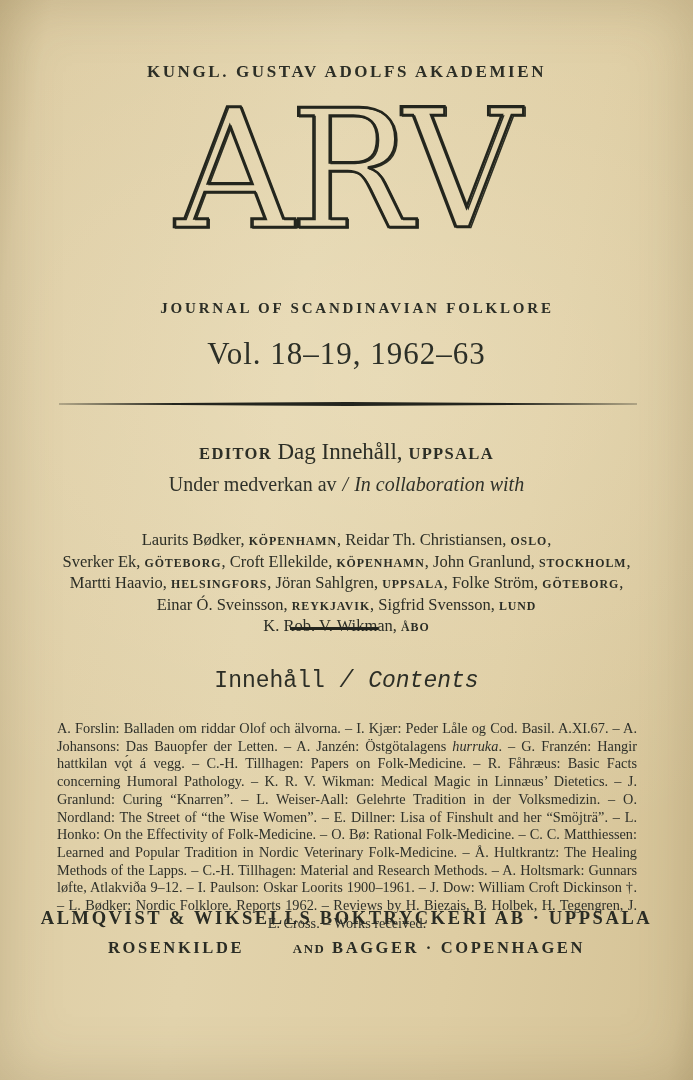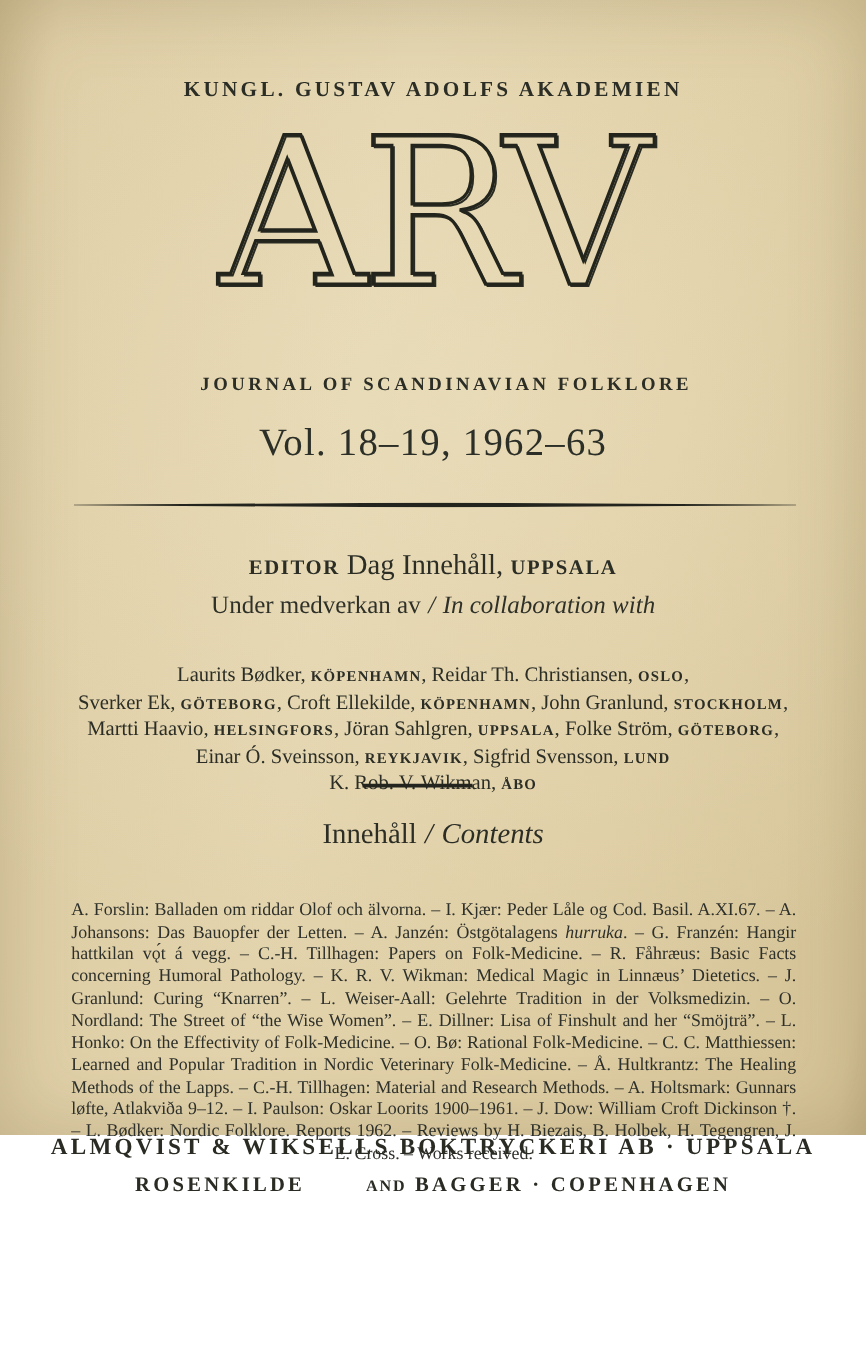--- a/index.html
+++ b/index.html
@@ -1,21 +1,21 @@
 <!DOCTYPE html>
 <html><head>
 <meta charset="utf-8">
 <style>
   html, body { margin: 0; padding: 0; }
   body {
     width: 693px; height: 1080px; overflow: hidden;
     font-family: "Liberation Serif", "DejaVu Serif", serif;
   }
   .page {
-    position: relative; width: 693px; height: 908px;
+    position: relative; width: 693px; height: 1080px;
     color: #2f3129;
     background:
       radial-gradient(ellipse 900px 700px at 55% 35%, rgba(255,248,225,0.25), rgba(0,0,0,0) 70%),
       linear-gradient(100deg, #cfbd92 0%, #ddcca3 6%, #e2d3ac 40%, #decda3 70%, #d5c397 97%, #cbb98d 100%);
     box-shadow: inset 0 0 60px rgba(110, 90, 50, 0.25);
   }
   .abs { position: absolute; left: 0; right: 0; text-align: center; }
 
   .academy {
     top: 62px; font-size: 17px; font-weight: bold; letter-spacing: 2.6px;
@@ -45,21 +45,21 @@
 
   .editor-line { top: 439px; font-size: 23px; color: #2c2e26; }
   .collab-line { top: 473px; font-size: 20px; color: #2f3129; }
   .collaborators { top: 506px; font-size: 16.5px; line-height: 20.6px; color: #2c2e26; margin-top: 24px; }
 
   .sc { font-size: 0.72em; letter-spacing: 0.08em; font-weight: 600; }
   .it { font-style: italic; }
   .sep { font-style: italic; padding: 0 1px; }
   .sm { font-size: 0.78em; letter-spacing: 0.12em; margin-left: 42px; }
 
-  .contents-heading { top: 654px; font-size: 23px; color: #2c2e26; }
+  .contents-heading { top: 668px; font-size: 23px; color: #2c2e26; font-family: Liberation Mono, monospace; }
   .contents-body {
     position: absolute; top: 720px; left: 57px; width: 580px;
     font-size: 14.3px; line-height: 17.7px;
     text-align: justify; text-align-last: center;
     color: #2e302a;
   }
 
   .printer {
     top: 908px; font-size: 18.5px; letter-spacing: 2.6px; font-weight: 600;
     color: #2a2c24;

